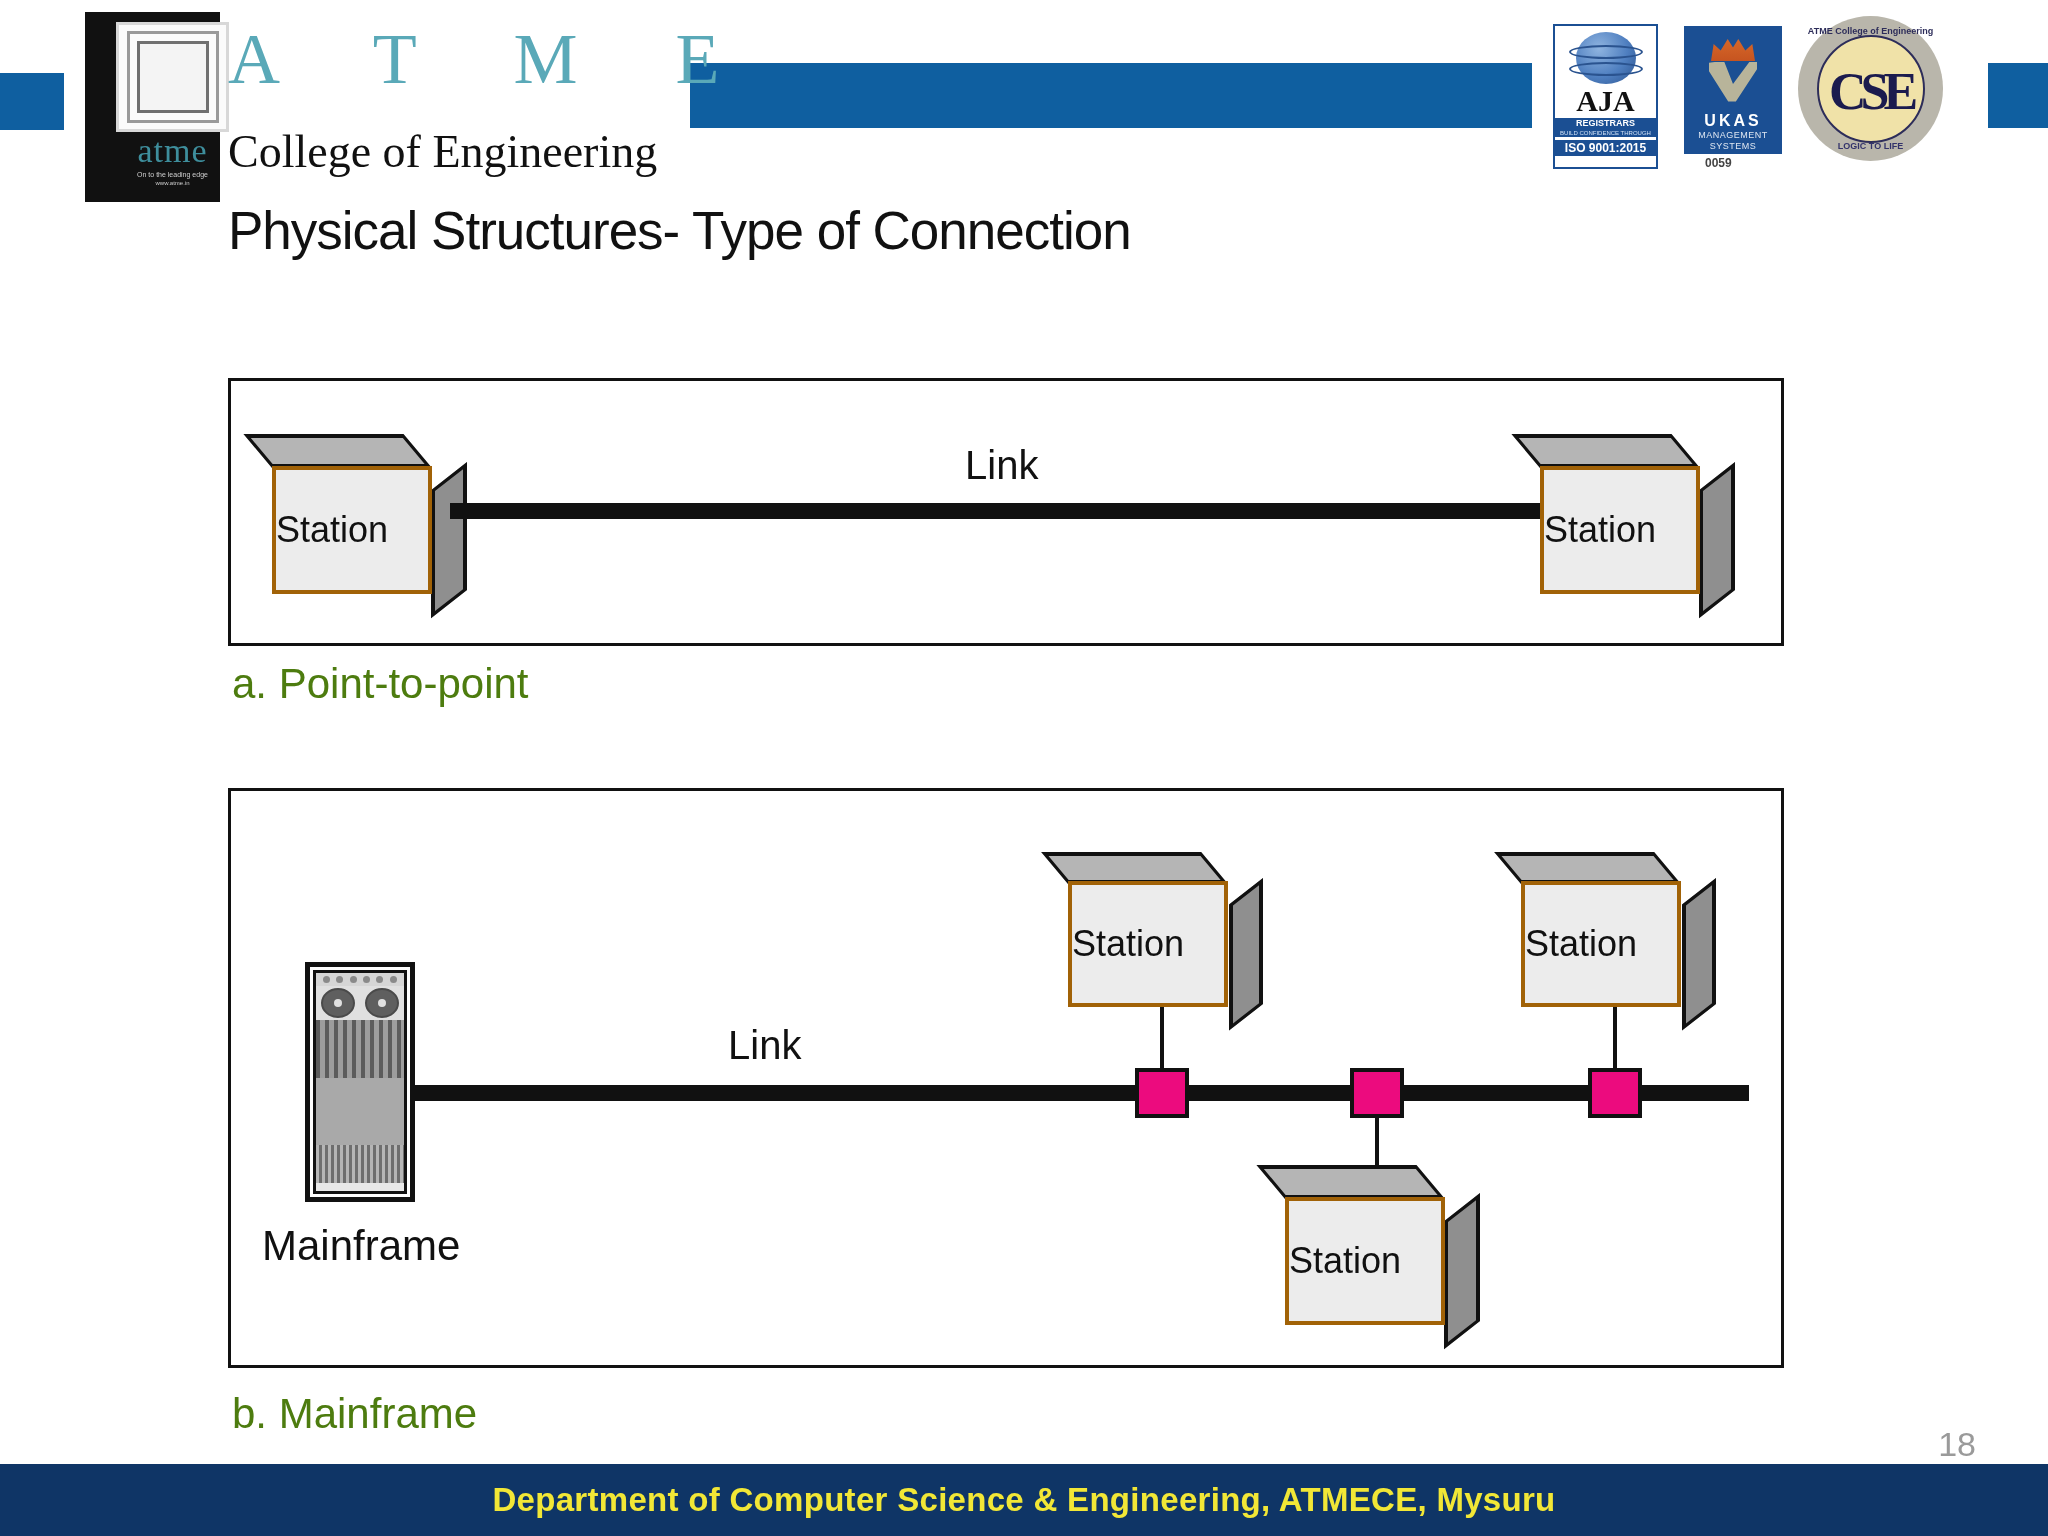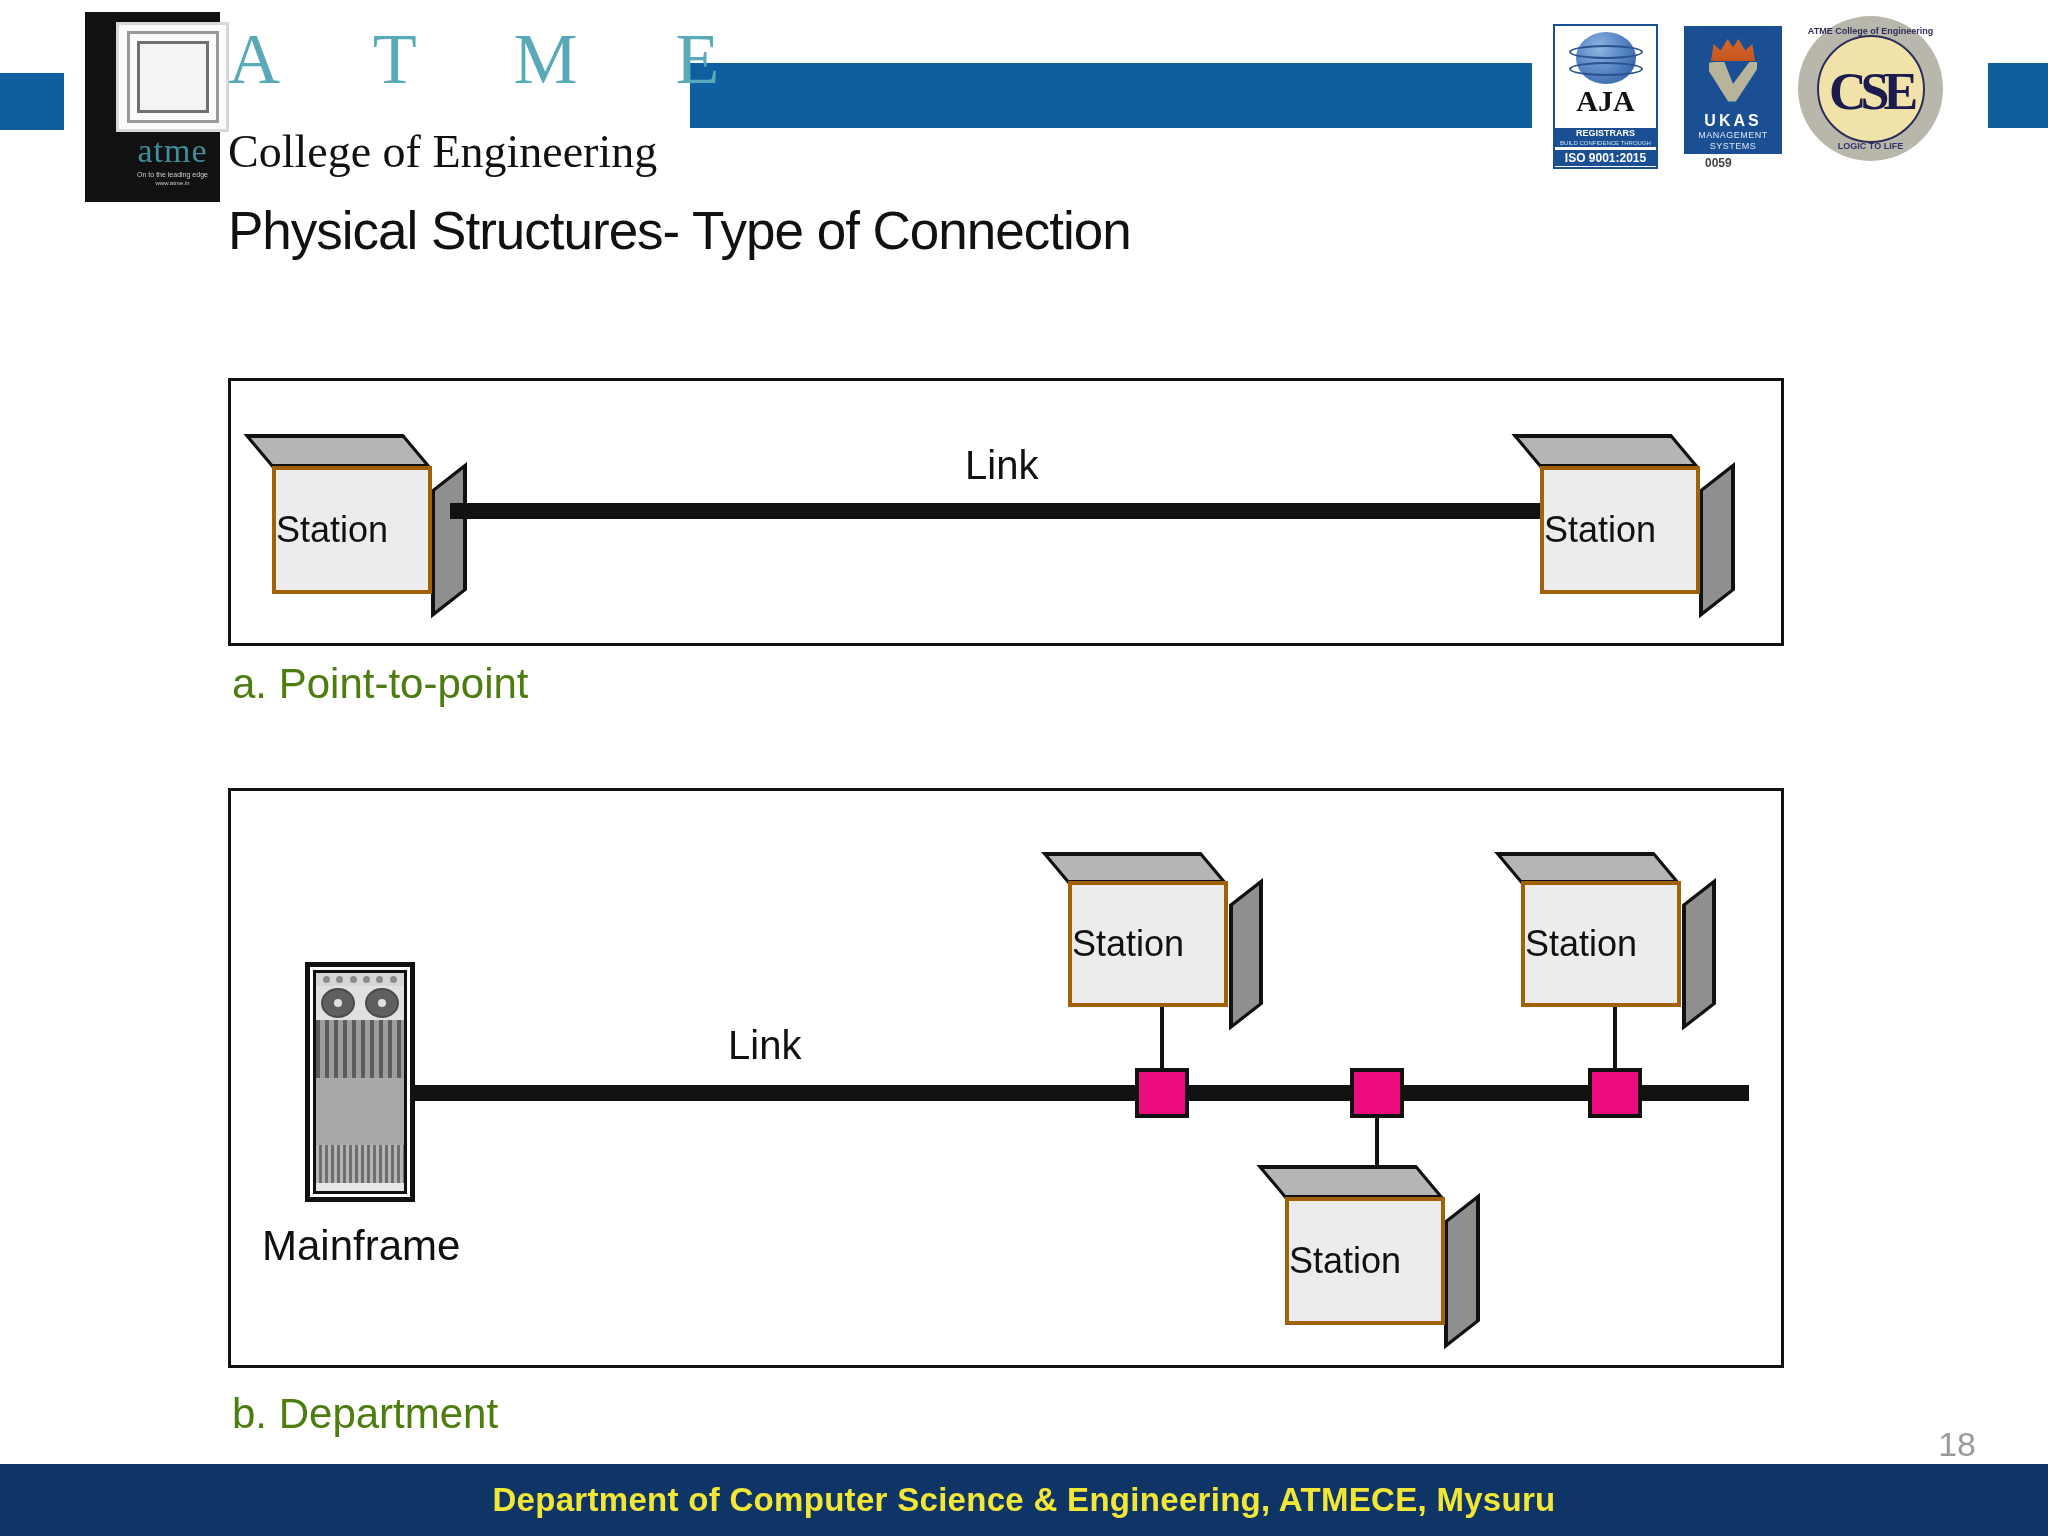--- a/index.html
+++ b/index.html
@@ -62,21 +62,21 @@
     background:radial-gradient(circle at 38% 32%, #8fb4e0 0%, #4f7fc0 55%, #2a538f 100%);
     position:relative;
   }
   .globe:before,.globe:after{
     content:"";position:absolute;left:-7px;right:-7px;height:10px;
     border:2px solid #2a538f;border-radius:50%;
   }
   .globe:before{top:13px;}
   .globe:after{top:30px;}
   .aja-text{font-family:"Liberation Serif",serif;font-size:30px;font-weight:700;color:#111;line-height:30px;margin-top:2px;}
-  .aja-reg{background:#1B4F93;color:#fff;font-size:9px;font-weight:700;width:100%;text-align:center;line-height:11px;margin-top:12px;}
+  .aja-reg{background:#1B4F93;color:#fff;font-size:9px;font-weight:700;width:100%;text-align:center;line-height:11px;margin-top:2px;}
   .aja-sub{background:#1B4F93;color:#cfe0f5;font-size:6px;width:100%;text-align:center;line-height:8px;}
   .aja-iso{background:#1B4F93;color:#fff;font-size:12px;font-weight:700;width:100%;text-align:center;line-height:16px;margin-top:3px;}
 
   .badge-ukas{
     position:absolute;left:1684px;top:26px;width:98px;height:128px;
     background:#1B4F93;box-sizing:border-box;border:2px solid #1B4F93;
     display:flex;flex-direction:column;align-items:center;
   }
   .crown{
     width:44px;height:26px;margin-top:8px;position:relative;
@@ -301,18 +301,18 @@
 </div>
 
 <div class="station" style="left:1285px;top:1165px;width:195px;height:160px;">
   <div class="top" style="left:0;top:0;width:160px;height:34px;transform:skewX(40deg);transform-origin:bottom left;"></div>
   <div class="side" style="right:0;top:28px;width:36px;height:128px;transform:skewY(-38deg);transform-origin:top right;"></div>
   <div class="face" style="left:0;bottom:0;width:160px;height:128px;">
     <span>Station</span>
   </div>
 </div>
 
-<div class="panel-caption" id="cap-mp">b. Department</div>
+<div class="panel-caption" id="cap-mp">b. Mainframe</div>
 
 <div class="page-no">18</div>
 <div class="footer">
   <span>Department of Computer Science &amp; Engineering, ATMECE, Mysuru</span>
 </div>
 
 </body></html>

